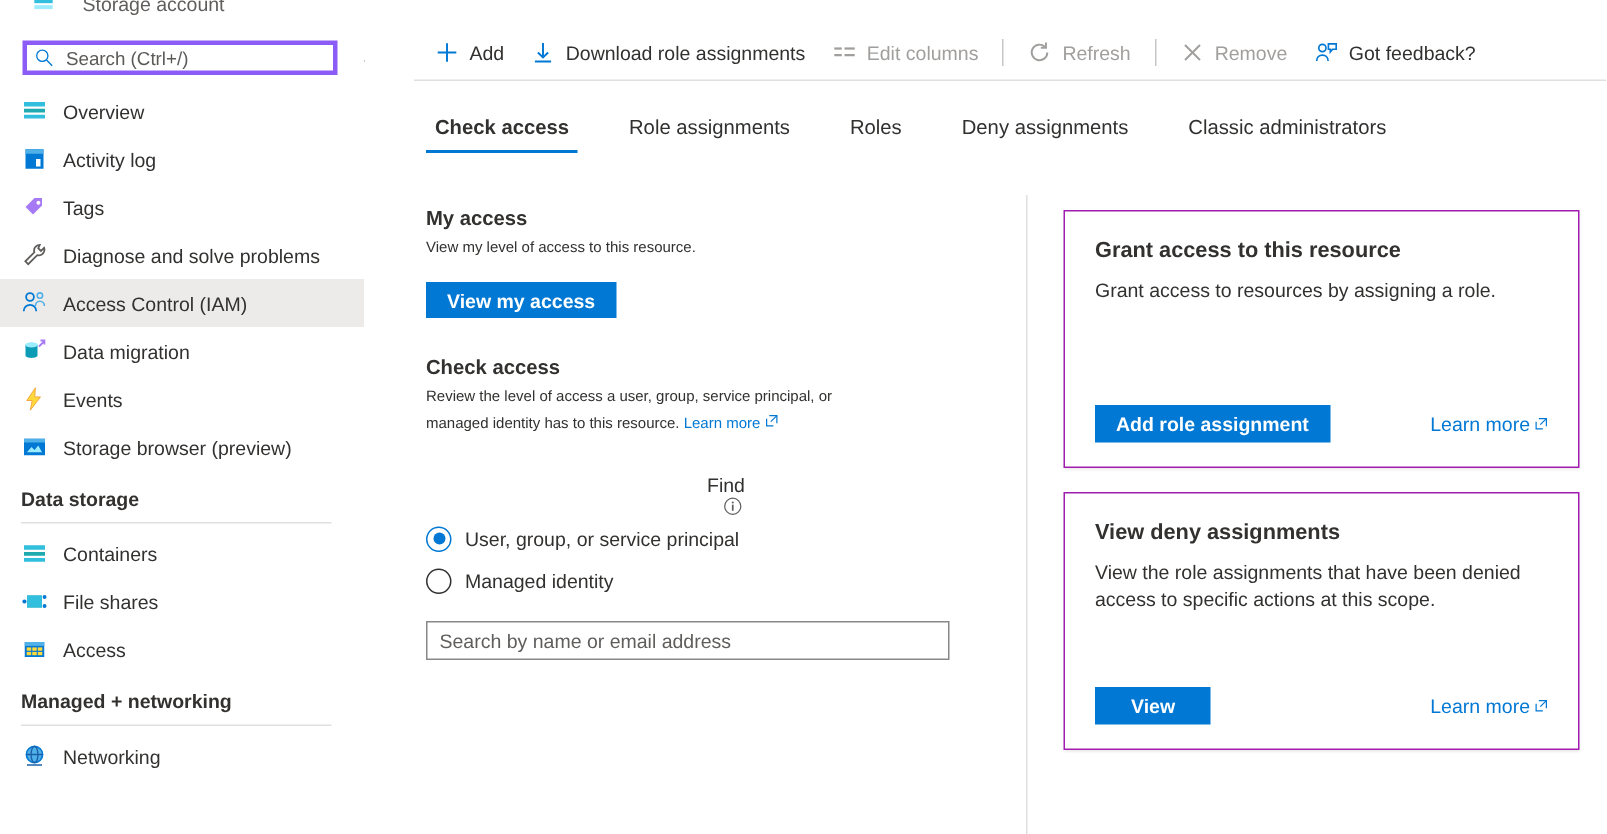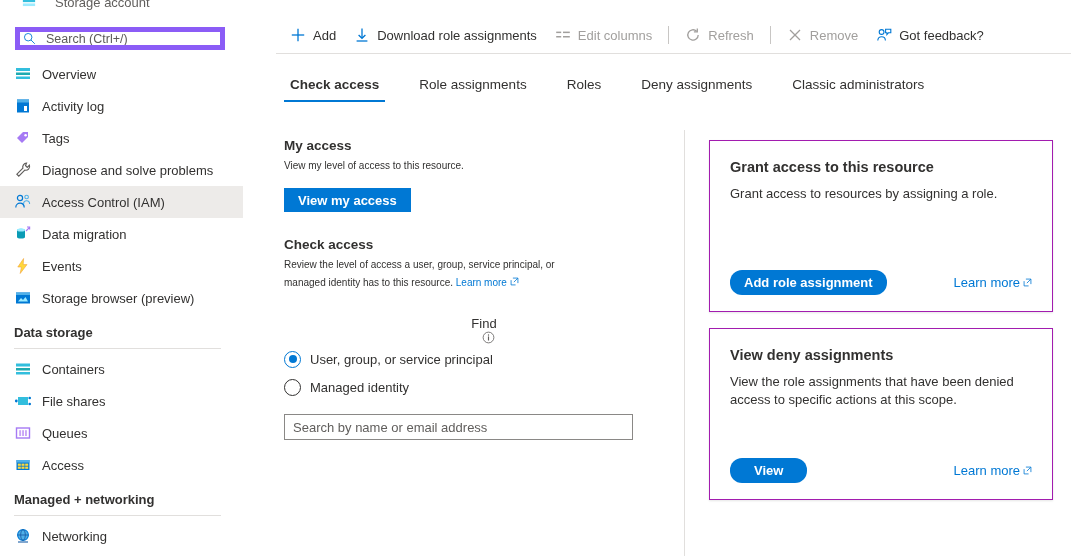--- a/index.html
+++ b/index.html
@@ -24,21 +24,21 @@
     font-size: 13px; color: #605e5c; white-space: nowrap;
   }
   #resource-title-icon {
     position: absolute; left: 22px; top: -4px; width: 14px; height: 14px;
   }
   #search-wrap {
     position: absolute; left: 15px; top: 27px; width: 210px; height: 23px;
   }
   #search-box {
     width: 100%; height: 100%;
-    border: 5px solid #8b5cf6; background: #fff;
+    border: 3px solid #8b5cf6; background: #fff;
     font-family: "Liberation Sans", sans-serif;
     font-size: 12.5px; color: #323130;
     padding: 0 6px 0 26px;
   }
   #search-box::placeholder { color: #5b5a58; opacity: 1; }
   #search-icon-g {
     position: absolute; left: 8px; top: 5px;
     width: 13px; height: 13px; pointer-events: none;
   }
   #collapse-btn {
@@ -167,21 +167,21 @@
     background: #fff; border: 1px solid #a21caf;
     box-shadow: 0 1px 2px rgba(0,0,0,0.10);
     padding: 18px 20px 16px 20px;
   }
   .card-title { font-size: 14.5px; font-weight: bold; color: #323130; }
   .card-desc  { font-size: 13px; color: #323130; line-height: 18px; margin-top: 10px; }
   .card-footer {
     position: absolute; left: 20px; right: 20px; bottom: 16px;
     display: flex; align-items: center; justify-content: space-between;
   }
-  .card-footer .btn-primary { height: 25px; border-radius: 12px; }
+  .card-footer .btn-primary { height: 25px; }
   .card-footer .link { font-size: 13px; display:flex; align-items:center; }
 </style>
 </head>
 <body>
 
 <div id="root">
 
   <div id="sidebar">
 
     <svg id="resource-title-icon" viewBox="0 0 16 16">
@@ -274,29 +274,20 @@
         </div>
         <div class="nav-item">
           <svg class="nav-icon" viewBox="0 0 18 18">
             <path d="M4 5h10v8H4z" fill="#0a9bb5"></path>
             <path d="M4 5h10v8H4z" fill="#32bedd"></path>
             <circle cx="2.3" cy="9" r="1.4" fill="#0078d4"></circle>
             <circle cx="15.7" cy="6" r="1.3" fill="#0078d4"></circle>
             <circle cx="15.7" cy="12" r="1.3" fill="#0078d4"></circle>
           </svg>
           <span class="nav-label">File shares</span>
-        </div>
-        <div class="nav-item">
-          <svg class="nav-icon" viewBox="0 0 18 18">
-            <rect x="2.5" y="4" width="13" height="10" fill="none" stroke="#a67af4" stroke-width="1.4"></rect>
-            <rect x="5.2" y="6.2" width="1.9" height="5.8" fill="#c9a5f7"></rect>
-            <rect x="8.1" y="6.2" width="1.9" height="5.8" fill="#c9a5f7"></rect>
-            <rect x="11" y="6.2" width="1.9" height="5.8" fill="#c9a5f7"></rect>
-          </svg>
-          <span class="nav-label">Queues</span>
         </div>
         <div class="nav-item">
           <svg class="nav-icon" viewBox="0 0 18 18">
             <rect x="2.5" y="4" width="13" height="10" fill="#0078d4"></rect>
             <rect x="2.5" y="4" width="13" height="2.6" fill="#50b0e8"></rect>
             <rect x="3.8" y="7.6" width="3" height="2.2" fill="#ffd93b"></rect>
             <rect x="7.5" y="7.6" width="3" height="2.2" fill="#ffd93b"></rect>
             <rect x="11.2" y="7.6" width="3" height="2.2" fill="#ffd93b"></rect>
             <rect x="3.8" y="10.6" width="3" height="2.2" fill="#ffd93b"></rect>
             <rect x="7.5" y="10.6" width="3" height="2.2" fill="#ffd93b"></rect>

